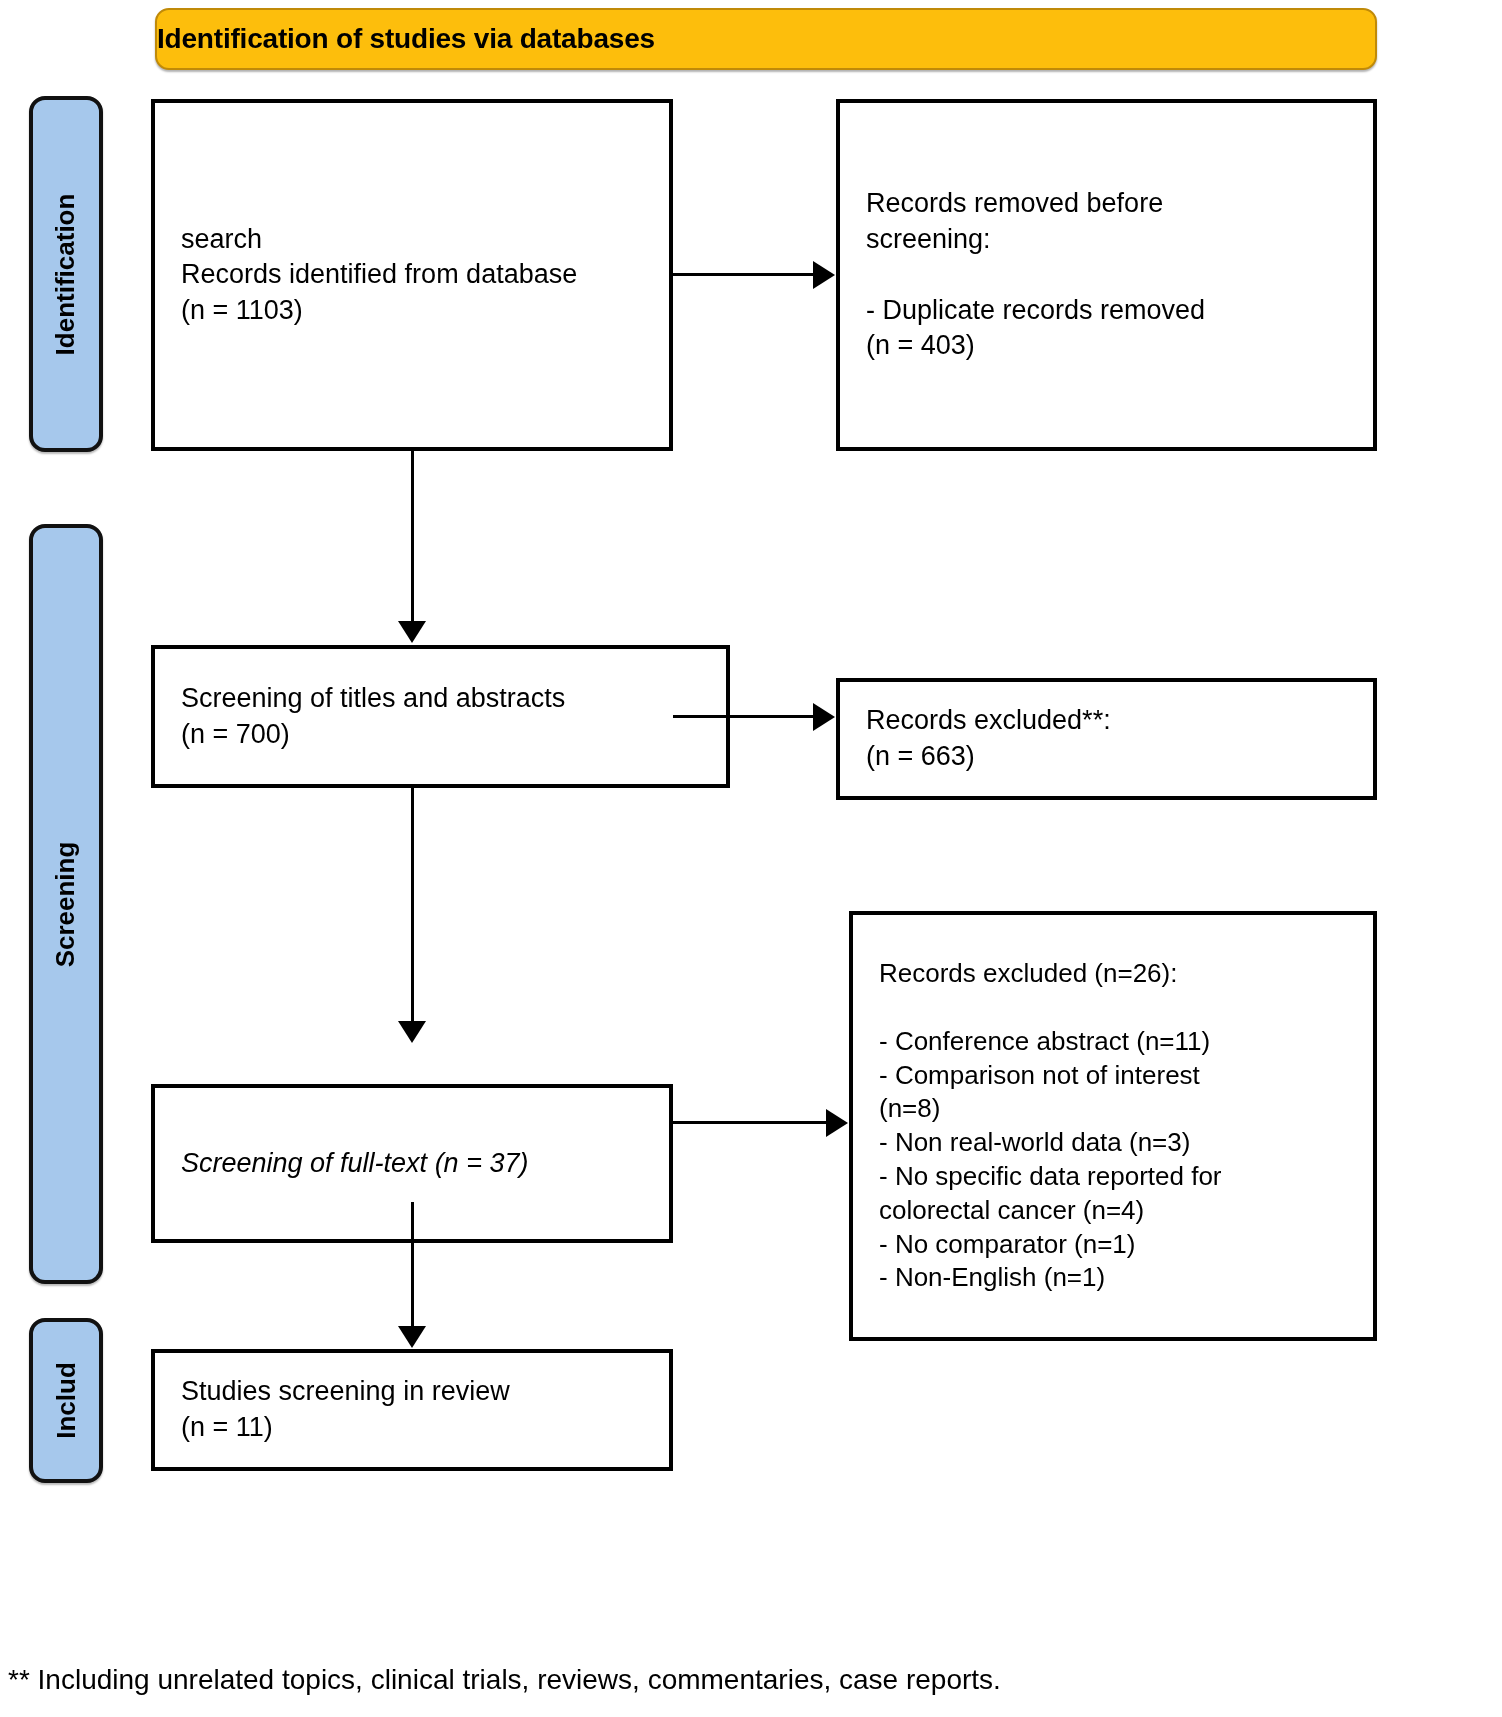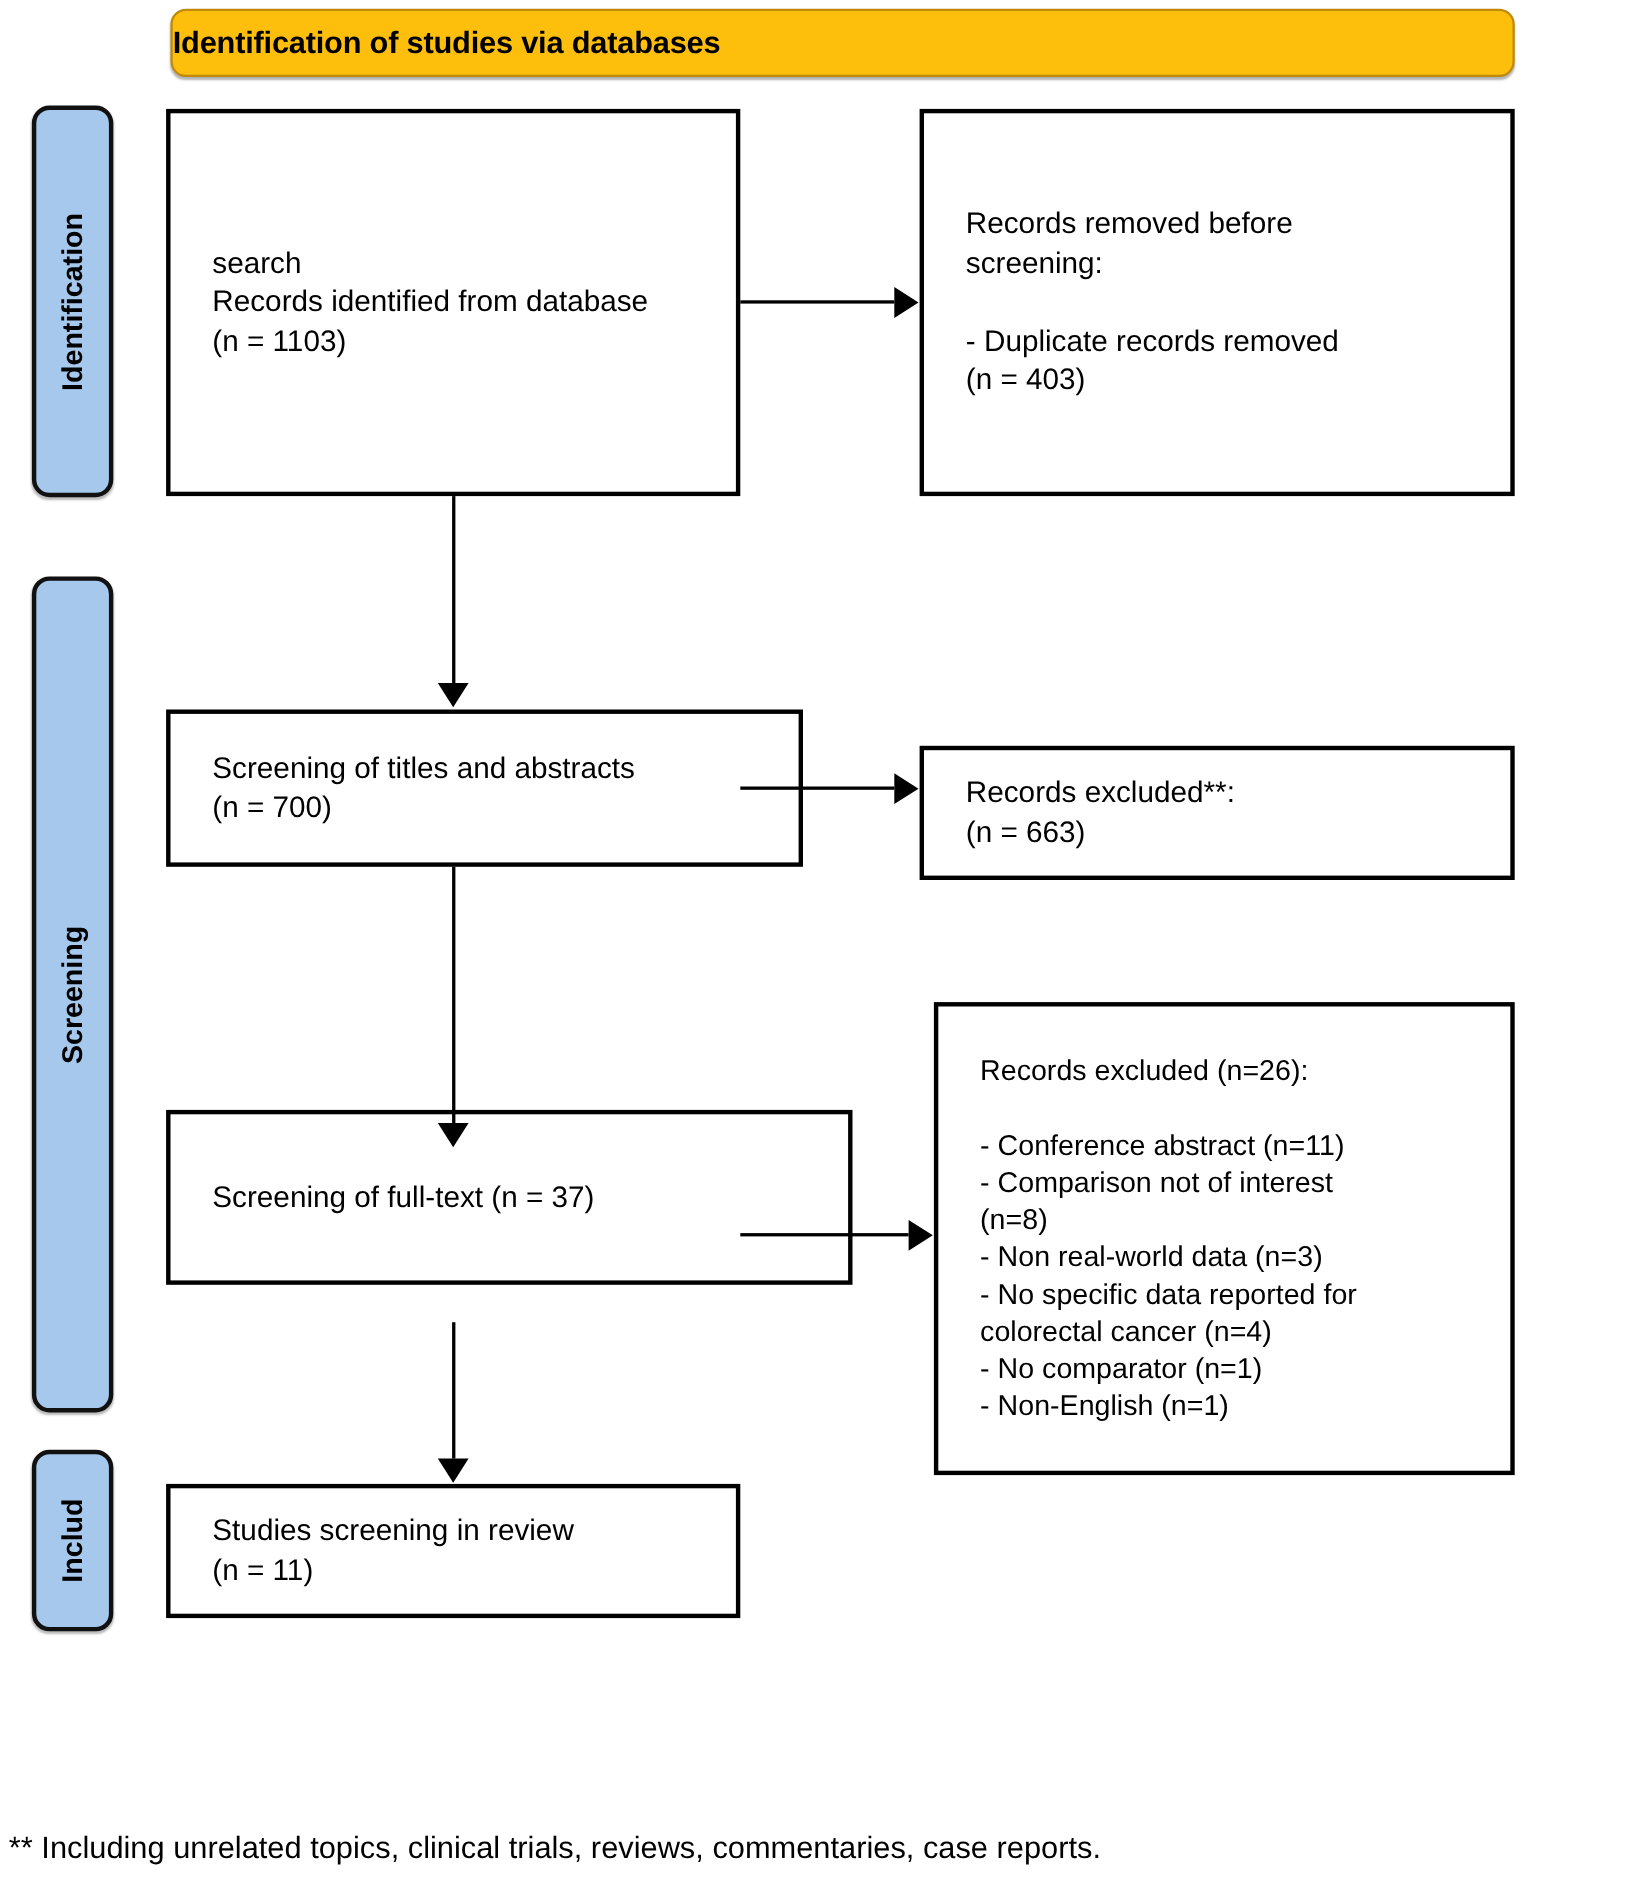--- a/index.html
+++ b/index.html
@@ -68,36 +68,35 @@
 
   
   .box {
     position: absolute;
     background: #ffffff;
     border: 4px solid #000000;
     box-sizing: border-box;
     display: flex;
     flex-direction: column;
     justify-content: center;
-    padding-left: 12px;
   }
   .box-inner {
     padding: 0 26px;
     font-size: 27px;
     line-height: 1.32;
     color: #000000;
   }
   .box-inner p { margin: 0; }
   .box-inner p.gap { margin-top: 1.32em; }
 
   .box-identified   { left: 151px; top: 99px;  width: 522px; height: 352px; }
   .box-removed      { left: 836px; top: 99px;  width: 541px; height: 352px; }
   .box-screen-ta    { left: 151px; top: 645px; width: 579px; height: 143px; }
   .box-excluded-ta  { left: 836px; top: 678px; width: 541px; height: 122px; }
-  .box-screen-ft    { left: 151px; top: 1009px;width: 624px; height: 159px; }
+  .box-screen-ft    { left: 151px; top: 1084px;width: 522px; height: 159px; font-style: italic; }
   .box-excluded-ft  { left: 849px; top: 911px; width: 528px; height: 430px; justify-content: center; }
   .box-included     { left: 151px; top: 1349px;width: 522px; height: 122px; }
 
   .box-excluded-ft .box-inner { font-size: 26px; line-height: 1.30; }
 
   
   .vline {
     position: absolute;
     width: 3px;
     background: #000000;

